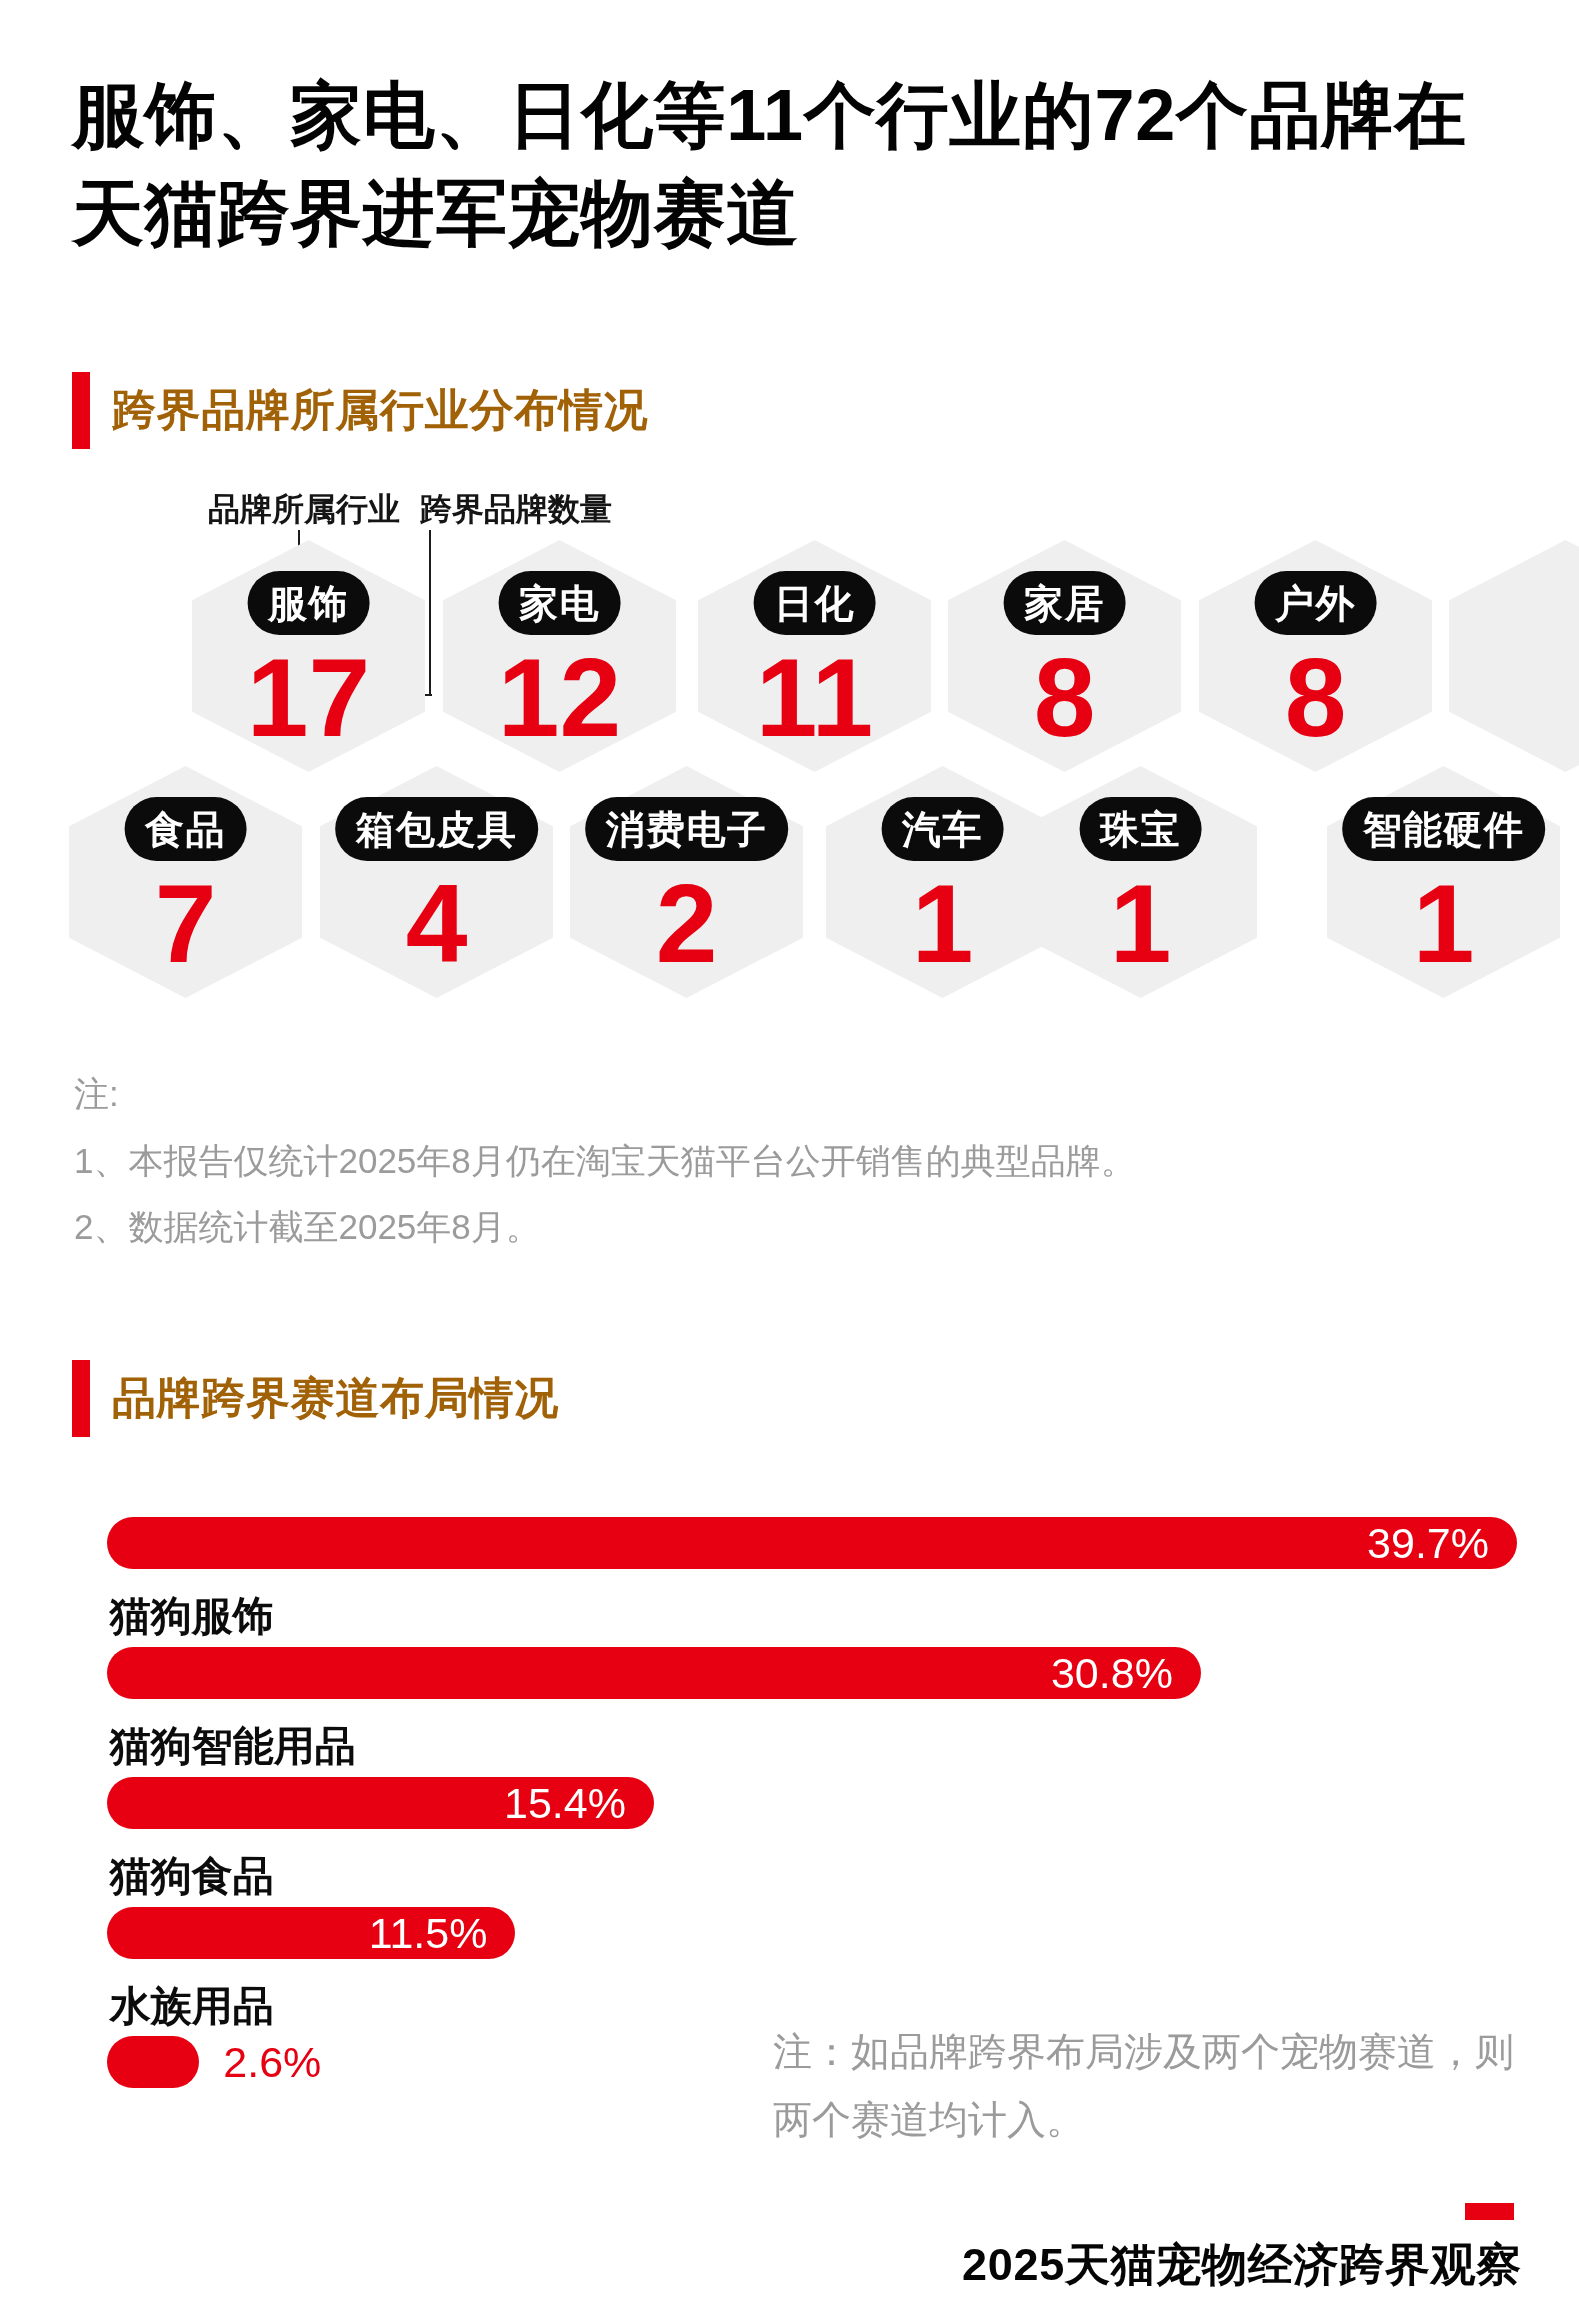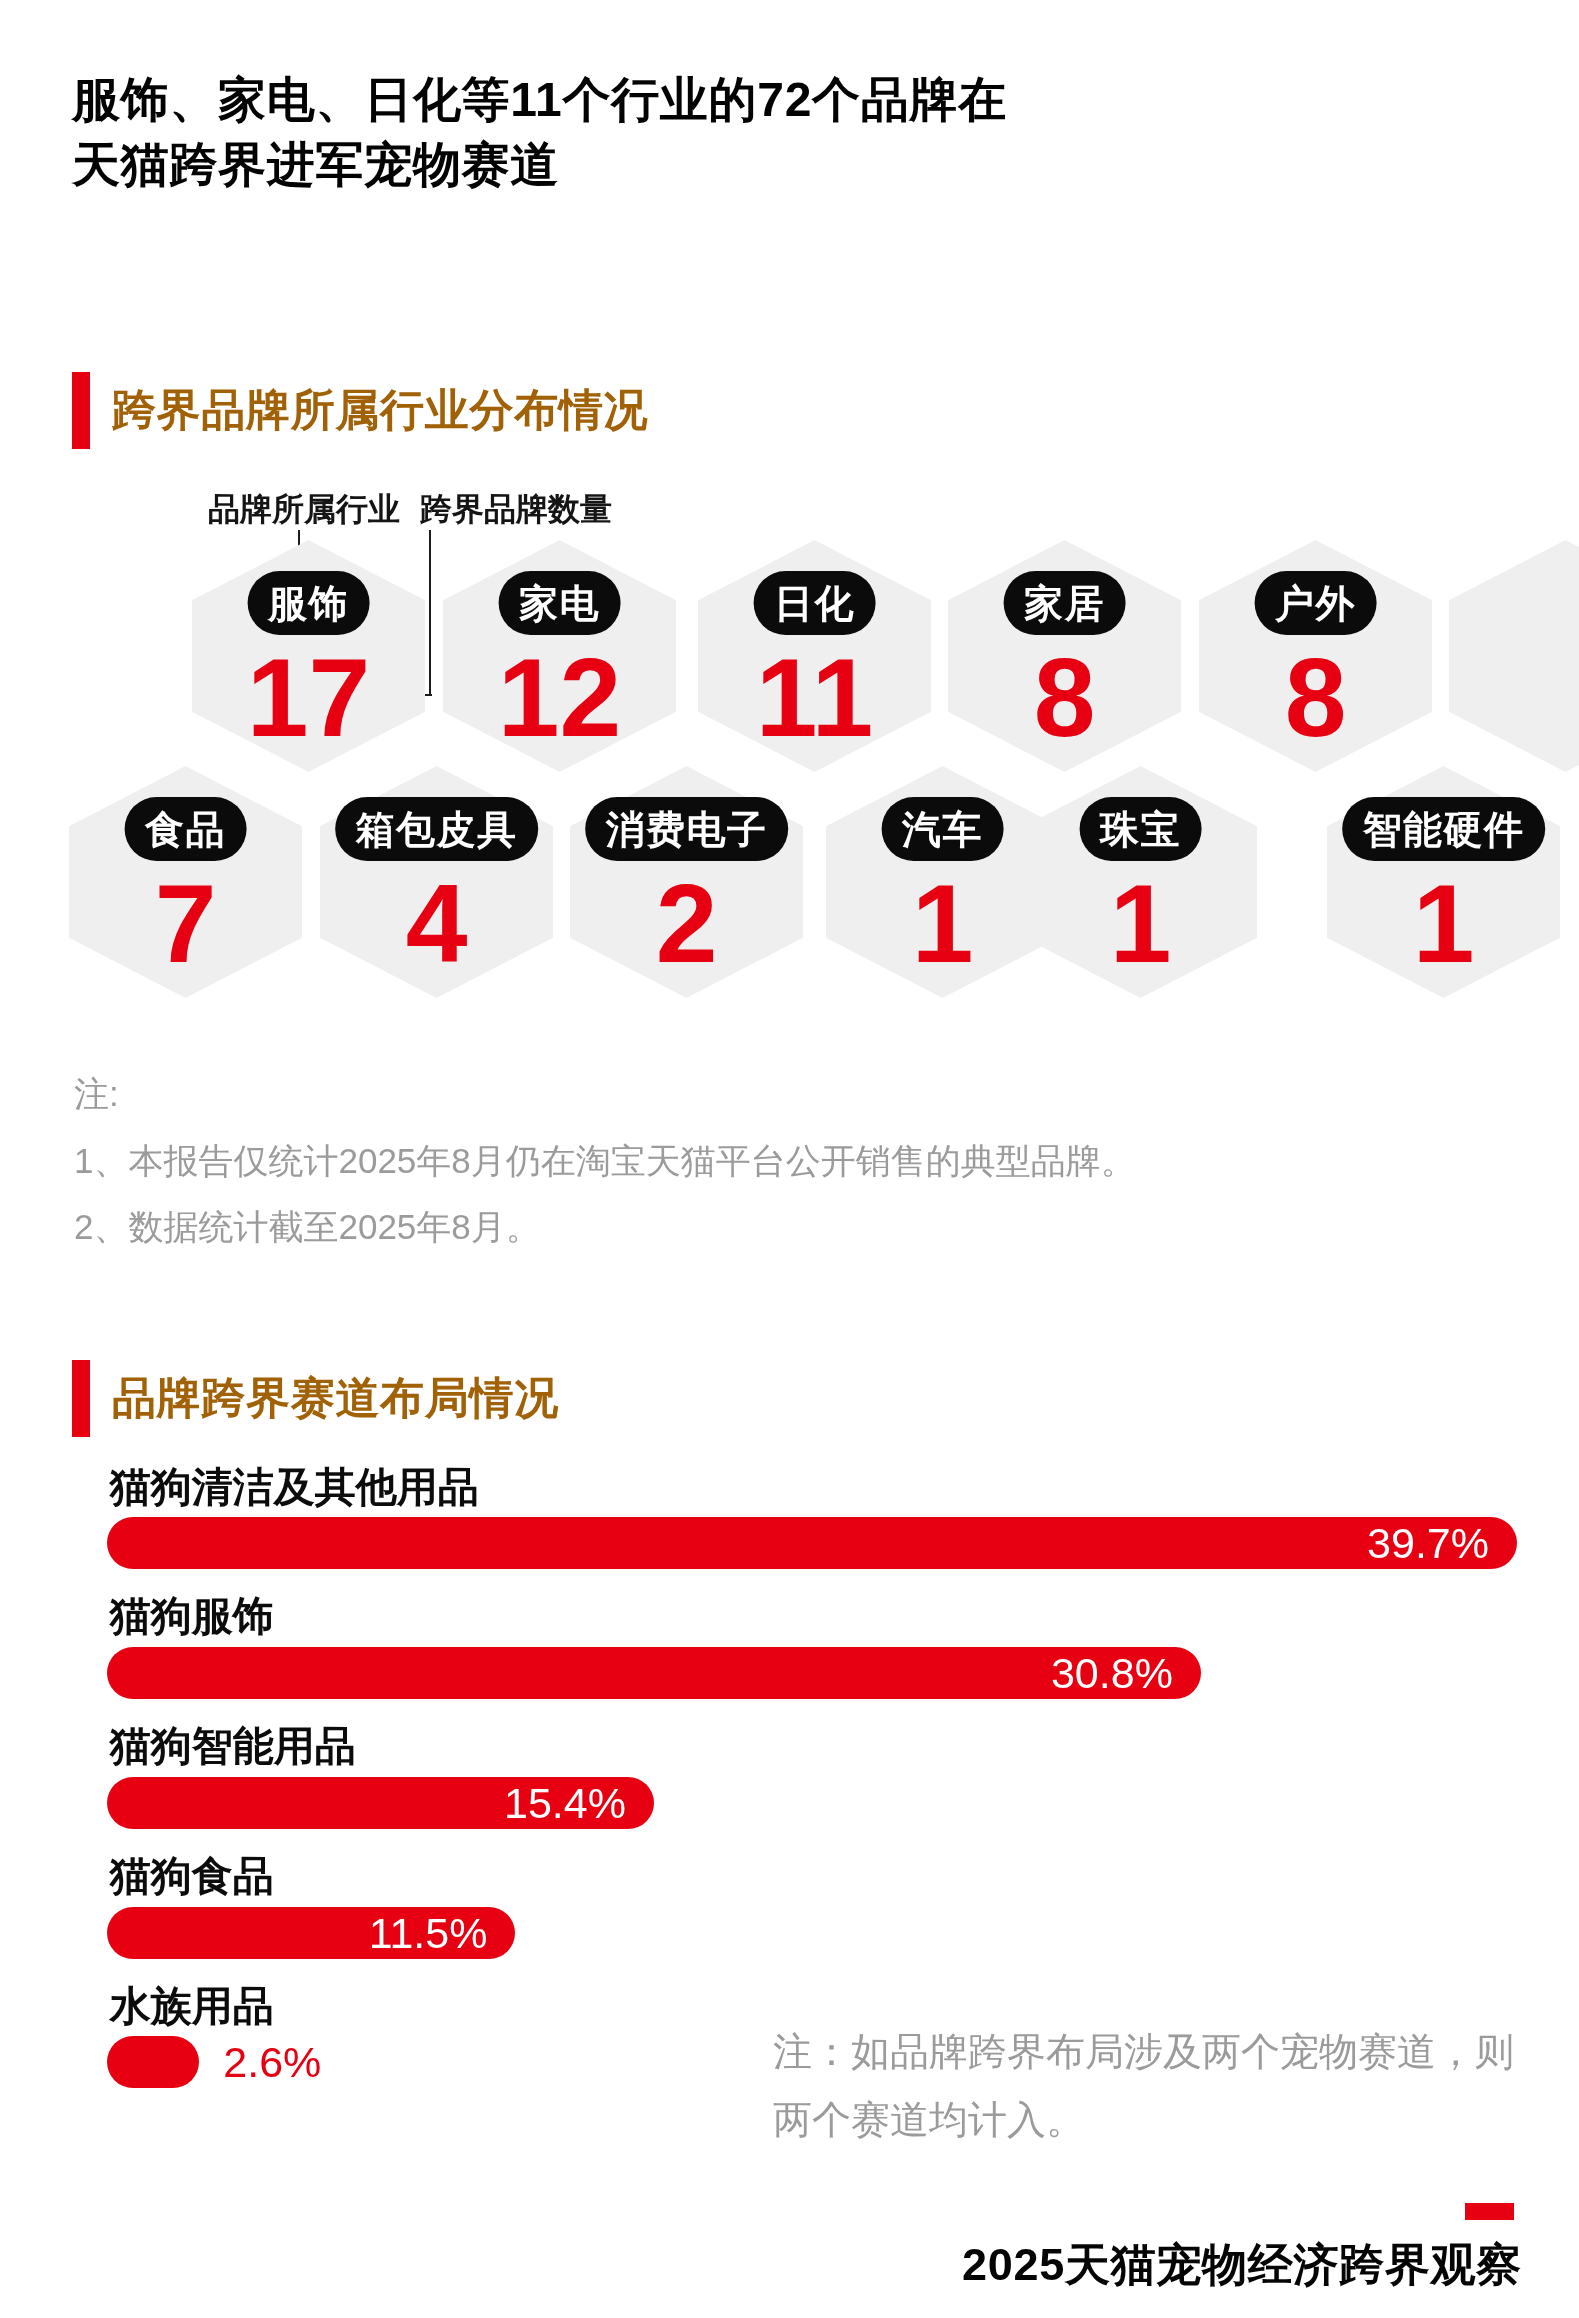--- a/index.html
+++ b/index.html
@@ -15,21 +15,21 @@
     width:1579px;
     height:2319px;
     background:#ffffff;
     overflow:hidden;
     font-family:"Liberation Sans","DejaVu Sans",sans-serif;
     color:var(--ink);
   }
   
   .title{
     position:absolute;left:72px;top:67px;
-    font-size:48px;font-weight:900;line-height:1.36;
+    font-size:72px;font-weight:900;line-height:1.36;
     color:#030303;letter-spacing:0.7px;white-space:nowrap;
   }
   
   .sec-head{
     position:absolute;left:72px;
     display:flex;align-items:center;gap:22.4px;
   }
   .accent{
     width:17.5px;height:77px;background:var(--red);flex:0 0 auto;
   }
@@ -200,21 +200,20 @@
     <div>1、本报告仅统计2025年8月仍在淘宝天猫平台公开销售的典型品牌。</div>
     <div>2、数据统计截至2025年8月。</div>
   </div>
 
   <div class="sec-head" style="top:1360px">
     <span class="accent"></span>
     <h2>品牌跨界赛道布局情况</h2>
   </div>
 
   <div class="chart">
-    <div class="blabel" style="top:3.5px">猫狗清洁及其他用品</div>
     <div class="bar" style="top: 58px; width: 100%;">
       <span class="pct">39.7%</span>
     </div>
 
     <div class="blabel" style="top:133px">猫狗服饰</div>
     <div class="bar" style="top: 188px; width: 77.58%;">
       <span class="pct">30.8%</span>
     </div>
 
     <div class="blabel" style="top:263px">猫狗智能用品</div>

